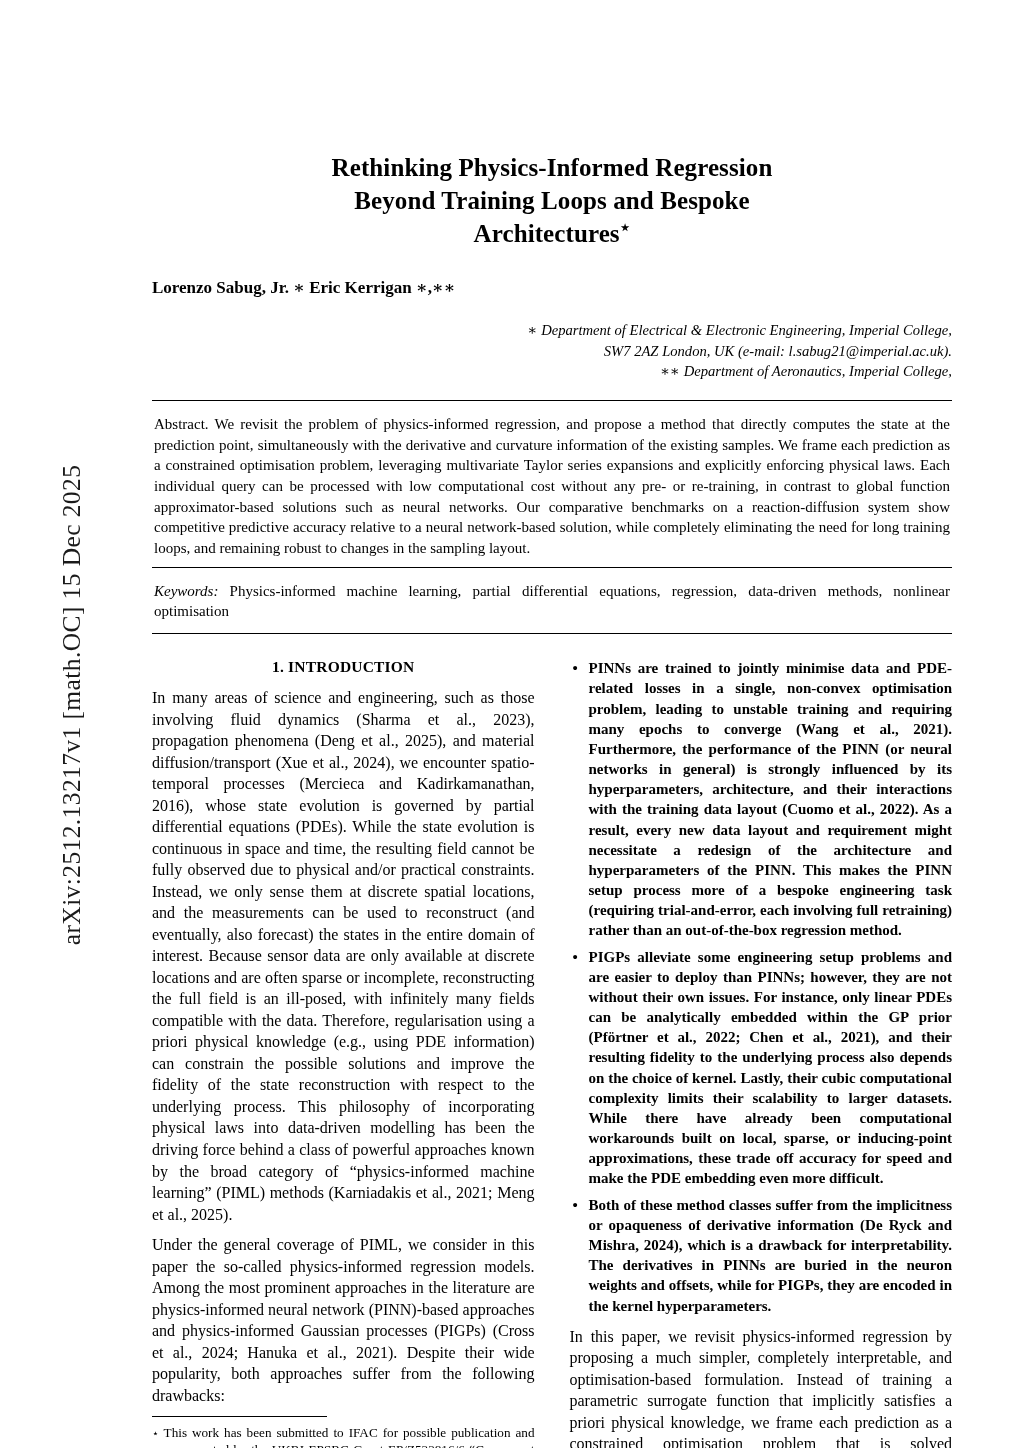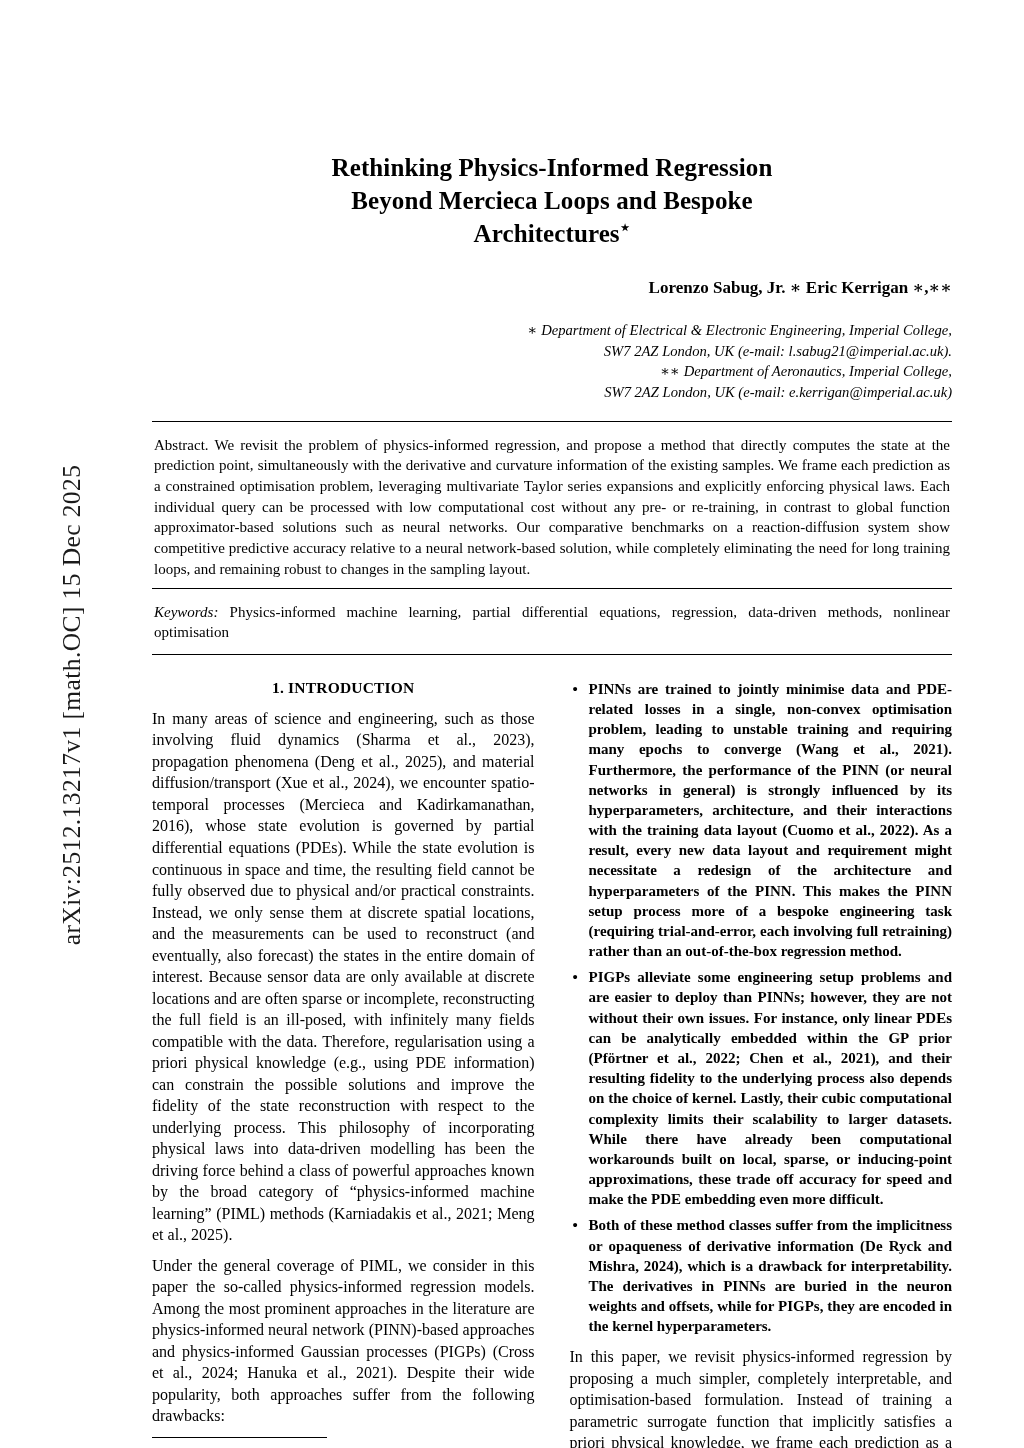--- a/index.html
+++ b/index.html
@@ -45,21 +45,21 @@
   .title {
     text-align: center;
     font-size: 25px;
     font-weight: bold;
     line-height: 1.3;
     letter-spacing: 0.1px;
     margin: 0 0 26px 0;
   }
   .title .star { font-size: 17px; vertical-align: super; }
   .authors {
-    text-align: right;
+    text-align: left;
     font-size: 17px;
     font-weight: bold;
     margin-bottom: 22px;
   }
   .affil {
     text-align: right;
     font-size: 14.6px;
     font-style: italic;
     line-height: 1.42;
     margin-bottom: 18px;
@@ -146,31 +146,30 @@
 <body>
 
 <div class="page">
 
   <div class="arxiv-stamp">arXiv:2512.13217v1  [math.OC]  15 Dec 2025</div>
 
   <div class="content">
 
     <h1 class="title">
       <span>Rethinking Physics-Informed Regression</span><br>
-      <span>Beyond Mercieca Loops and Bespoke</span><br>
+      <span>Beyond Training Loops and Bespoke</span><br>
       <span>Architectures</span><span class="star">⋆</span>
     </h1>
 
     <div class="authors">Lorenzo Sabug, Jr. ∗ Eric Kerrigan ∗,∗∗</div>
 
     <div class="affil">
       <div>∗ Department of Electrical &amp; Electronic Engineering, Imperial College,</div>
       <div>SW7 2AZ London, UK (e-mail: l.sabug21@imperial.ac.uk).</div>
       <div>∗∗ Department of Aeronautics, Imperial College,</div>
-      <div>SW7 2AZ London, UK (e-mail: e.kerrigan@imperial.ac.uk)</div>
     </div>
 
     <hr class="rule">
 
     <div class="abstract-block">
       <span>Abstract.</span><span> We revisit the problem of physics-informed regression, and propose a method that directly computes the state at the prediction point, simultaneously with the derivative and curvature information of the existing samples. We frame each prediction as a constrained optimisation problem, leveraging multivariate Taylor series expansions and explicitly enforcing physical laws. Each individual query can be processed with low computational cost without any pre- or re-training, in contrast to global function approximator-based solutions such as neural networks. Our comparative benchmarks on a reaction-diffusion system show competitive predictive accuracy relative to a neural network-based solution, while completely eliminating the need for long training loops, and remaining robust to changes in the sampling layout.</span>
     </div>
 
     <hr class="rule">
 

